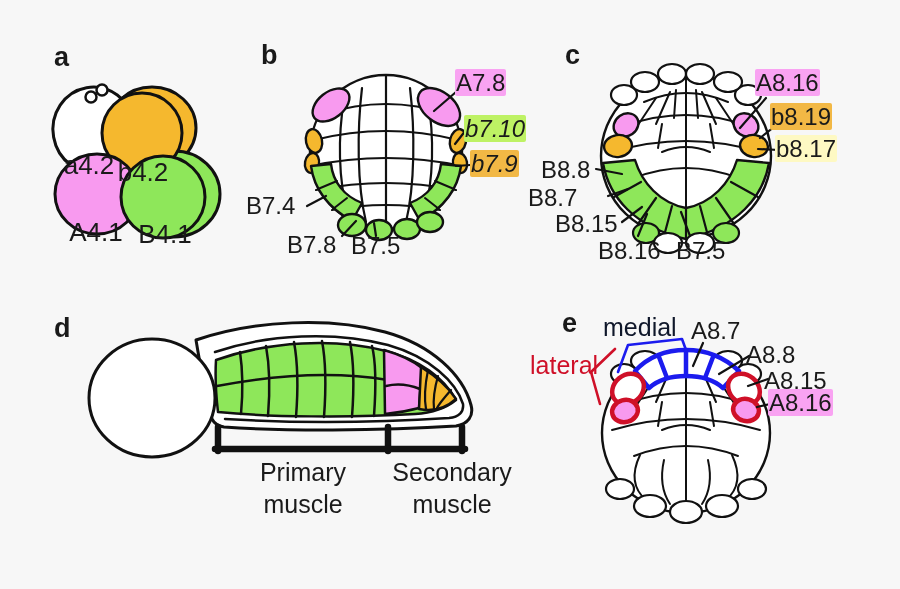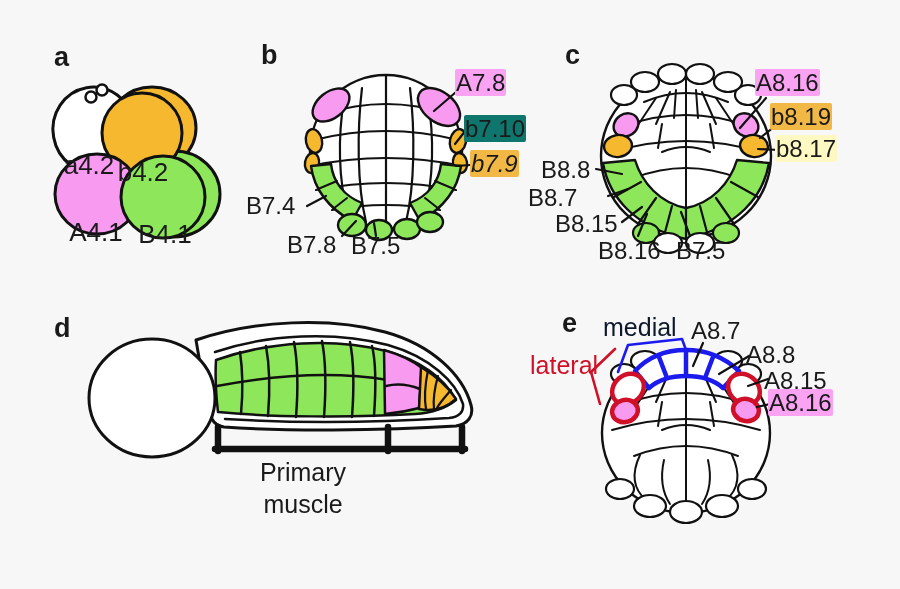--- a/index.html
+++ b/index.html
@@ -227,36 +227,37 @@
 <div class="panel-letter" style="left:565px;top:40px;">c</div>
 <div class="panel-letter" style="left:54px;top:313px;">d</div>
 <div class="panel-letter" style="left:562px;top:308px;">e</div>
 
 <div class="lbl cell-lbl" style="left:89px;top:115px;">a4.2</div>
 <div class="lbl cell-lbl" style="left:143px;top:122px;">b4.2</div>
 <div class="lbl cell-lbl" style="left:96px;top:182px;">A4.1</div>
 <div class="lbl cell-lbl" style="left:165px;top:184px;">B4.1</div>
 
 <div class="lbl hl" style="left: 455px; top: 69px; background: rgb(249, 163, 242);">A7.8</div>
-<div class="lbl hl" style="left: 464px; top: 115px; background: #0f766e;">b7.10</div>
+<div class="lbl hl" style="left: 464px; top: 115px; background: #bef264; font-style: italic;">b7.10</div>
 <div class="lbl hl" style="left: 470px; top: 150px; background: rgb(242, 184, 69); font-style: italic;">b7.9</div>
 <div class="lbl" style="left:246px;top:192px;">B7.4</div>
 <div class="lbl" style="left:287px;top:231px;">B7.8</div>
 <div class="lbl" style="left:351px;top:232px;">B7.5</div>
 
 <div class="lbl hl" style="left: 755px; top: 69px; background: rgb(249, 163, 242);">A8.16</div>
 <div class="lbl hl" style="left: 770px; top: 103px; background: rgb(242, 184, 69);">b8.19</div>
 <div class="lbl hl" style="left: 775px; top: 135px; background: #fef9c3;">b8.17</div>
 <div class="lbl" style="left:541px;top:156px;">B8.8</div>
 <div class="lbl" style="left:528px;top:184px;">B8.7</div>
 <div class="lbl" style="left:555px;top:210px;">B8.15</div>
 <div class="lbl" style="left:598px;top:237px;">B8.16</div>
 <div class="lbl" style="left:676px;top:237px;">B7.5</div>
 
 <div class="lbl center2" style="left:303px;top:456px;width:130px;">Primary muscle</div>
+<div class="lbl center2" style="left:452px;top:456px;width:140px;">Secondary muscle</div>
 
 <div class="lbl blue" style="left: 603px; top: 314px; font-size: 25px; color: #0f172a;">medial</div>
 <div class="lbl red" style="left: 530px; top: 352px; font-size: 25px; color: rgb(207, 16, 40);">lateral</div>
 <div class="lbl" style="left:691px;top:317px;">A8.7</div>
 <div class="lbl" style="left:746px;top:341px;">A8.8</div>
 <div class="lbl" style="left:764px;top:367px;">A8.15</div>
 <div class="lbl hl" style="left: 768px; top: 389px; background: rgb(249, 163, 242);">A8.16</div>
 
 </div>
 

